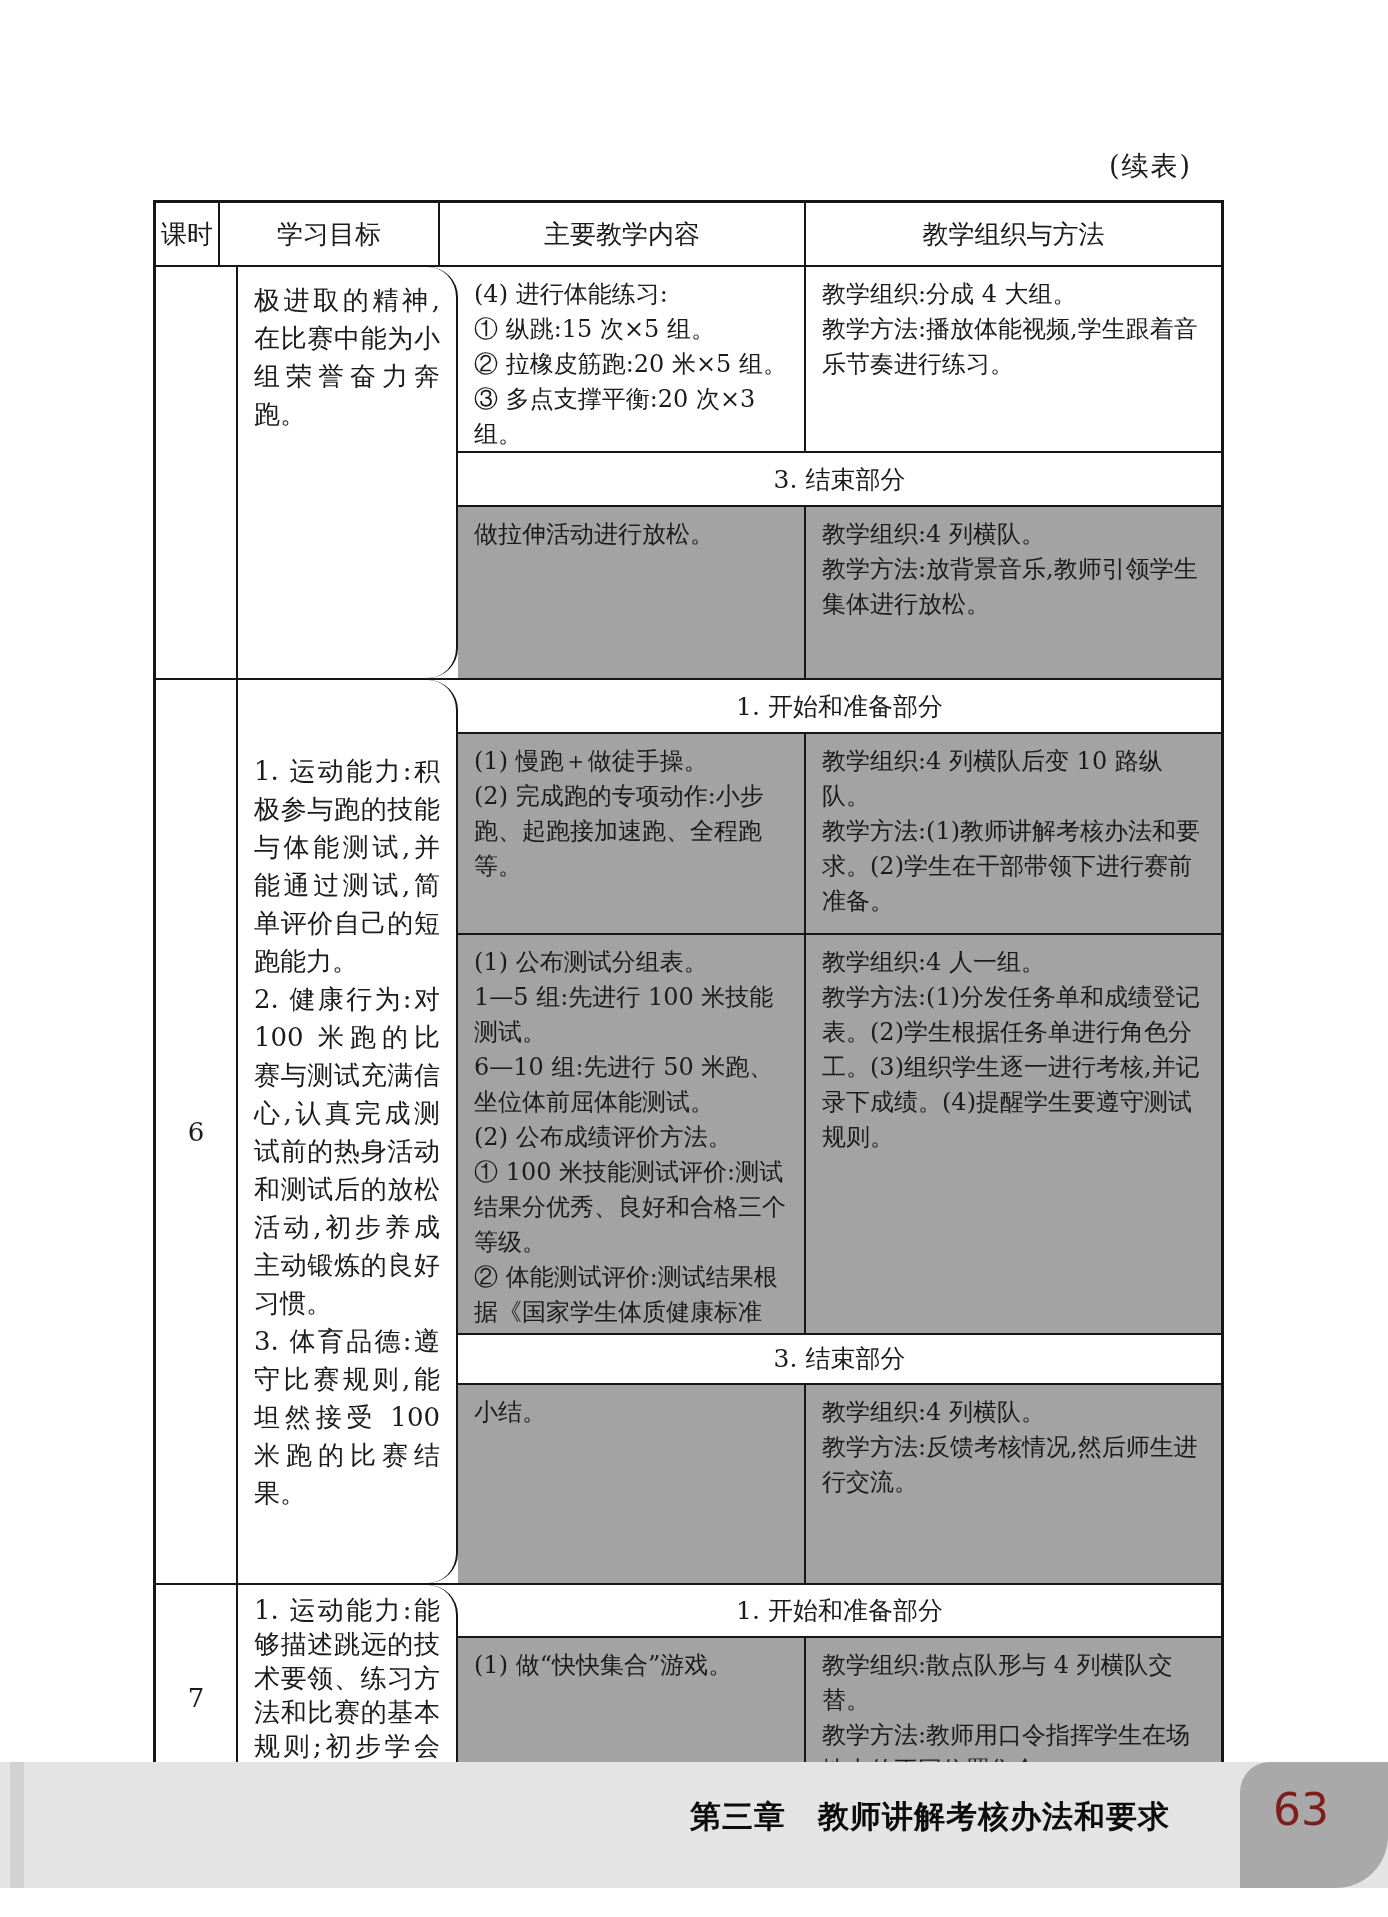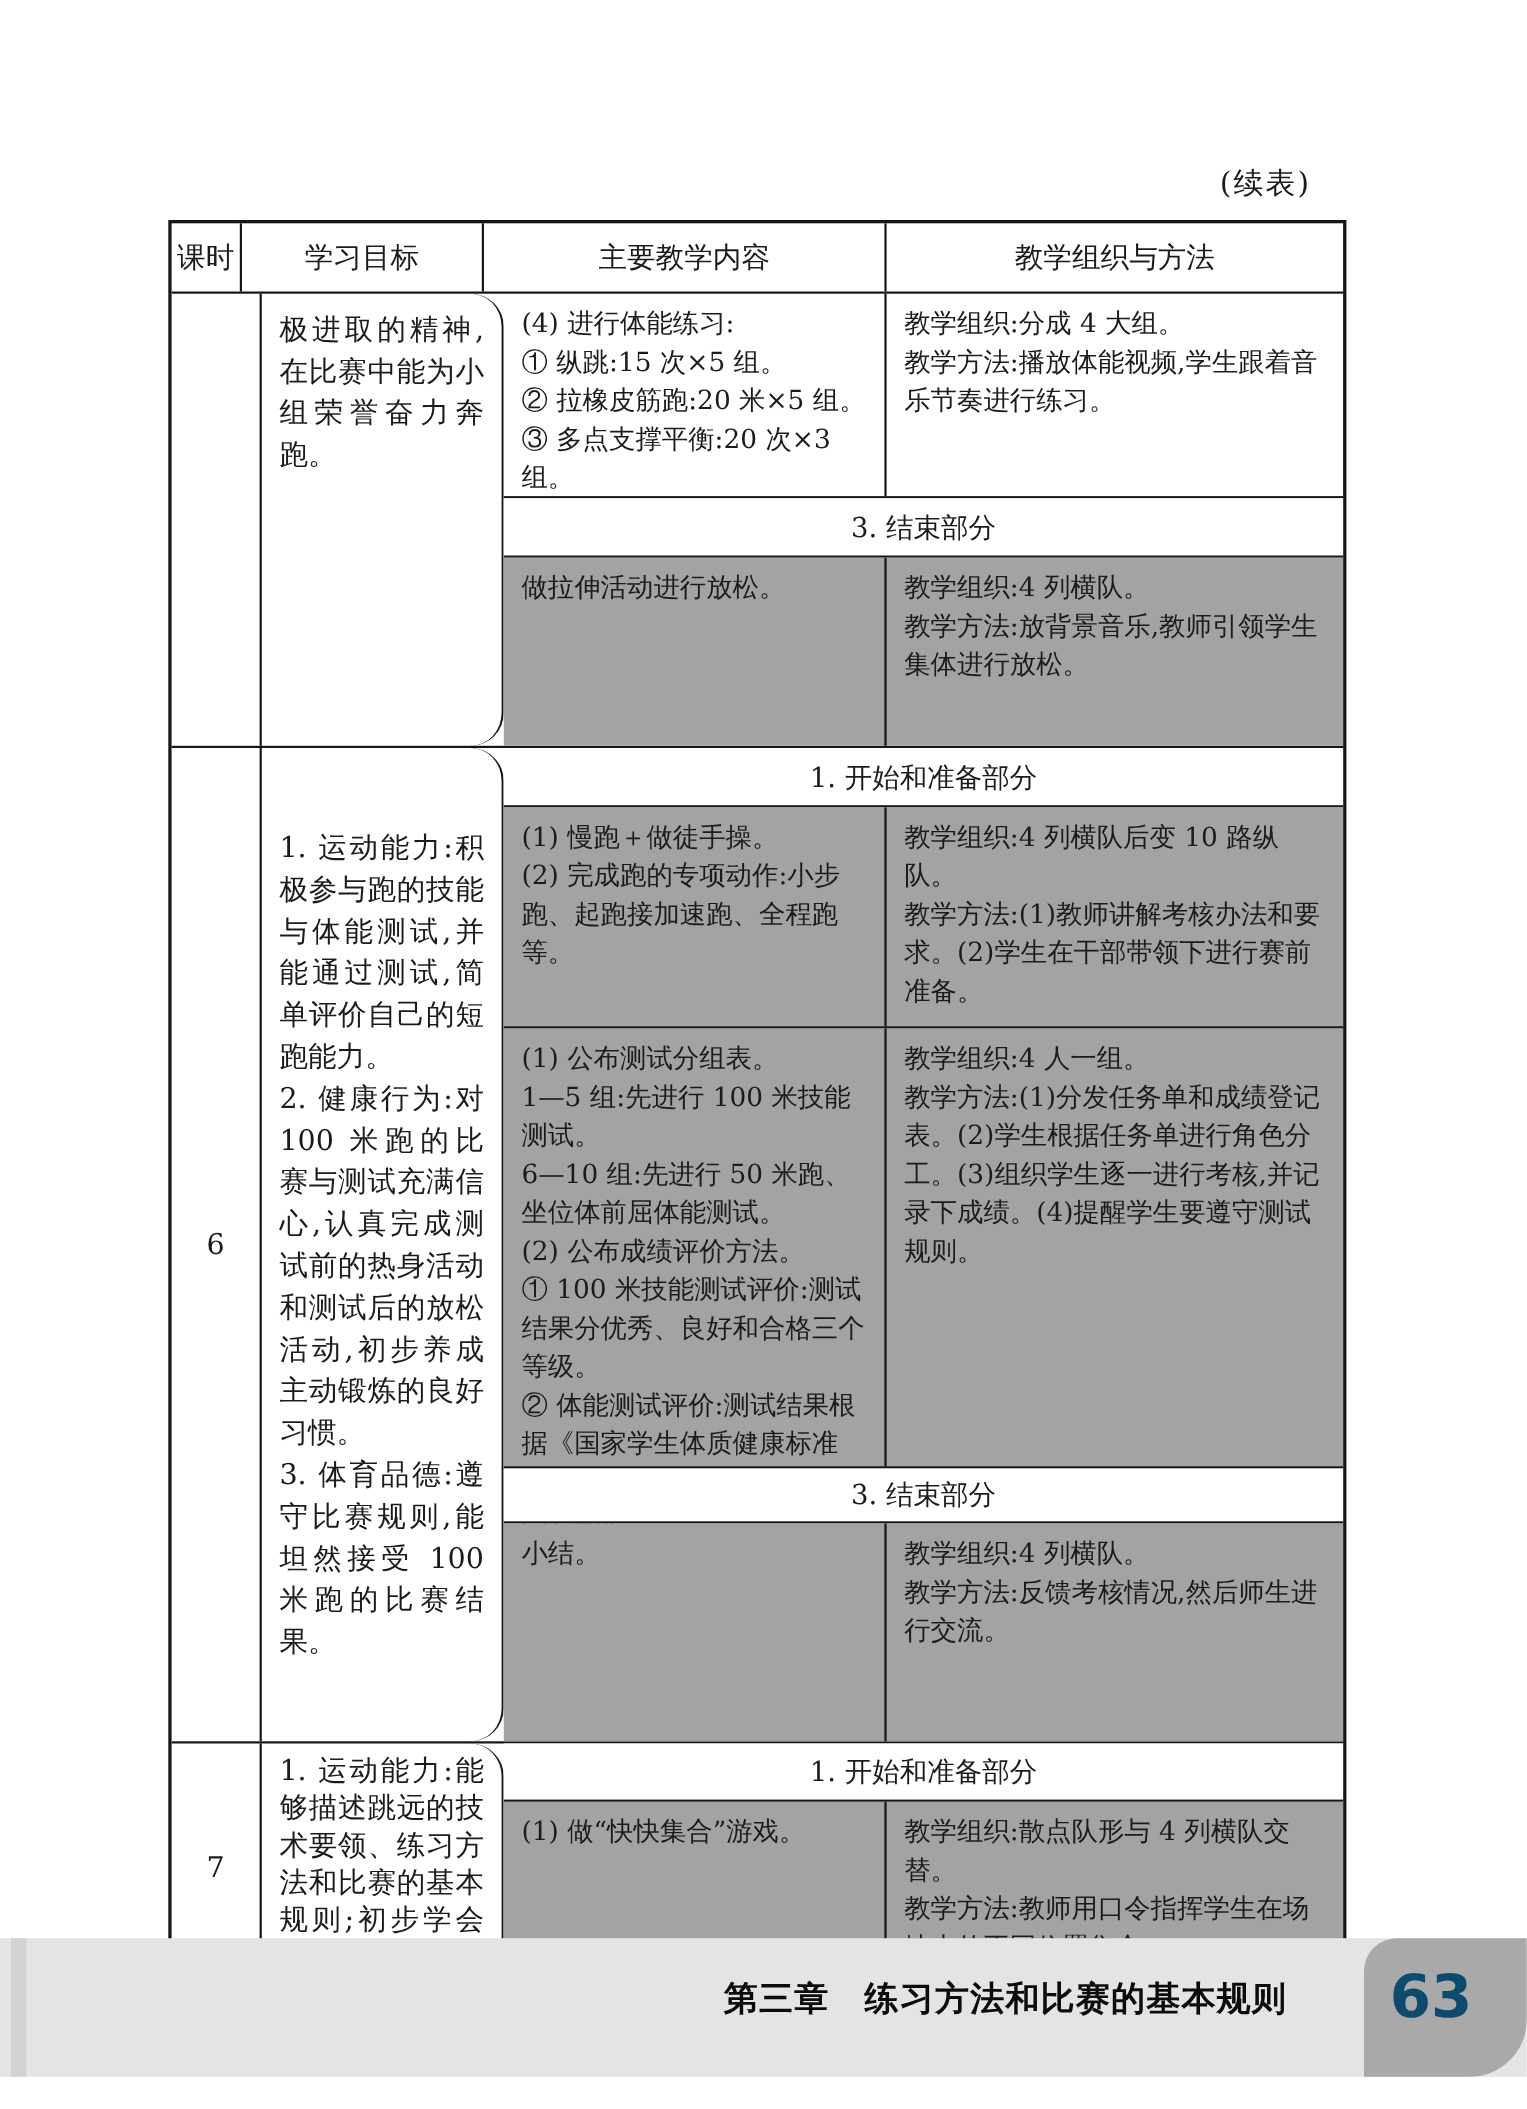--- a/index.html
+++ b/index.html
@@ -152,23 +152,23 @@
     border-radius:30px 0 52px 0;
     display:flex;
     justify-content:center;
     align-items:flex-start;
     padding-top:22px;
     padding-right:26px;
     box-sizing:border-box;
   }
   .page-number-badge span{
     font-family:"DejaVu Sans","Liberation Sans",sans-serif;
-    font-weight:bold;
-    font-size:54px;
-    color:#0c4a6e;
+    font-weight:normal;
+    font-size:44px;
+    color:#7f1d1d;
   }
 </style>
 </head>
 <body>
 
 <div class="page">
 
   <div class="continued-label">(续表)</div>
 
   <div class="sched-table">
@@ -245,19 +245,19 @@
           <div class="sd-methods">教学组织:散点队形与 4 列横队交替。
 教学方法:教师用口令指挥学生在场地上的不同位置集合。</div>
         </div>
       </div>
     </div>
 
   </div>
 
   <div class="footer-band">
     <div class="footer-band-notch"></div>
-    <div class="footer-chapter">第三章　练习方法和比赛的基本规则</div>
+    <div class="footer-chapter">第三章　教师讲解考核办法和要求</div>
   </div>
   <div class="page-number-badge">
     <span>63</span>
   </div>
 
 </div>
 
 </body></html>

